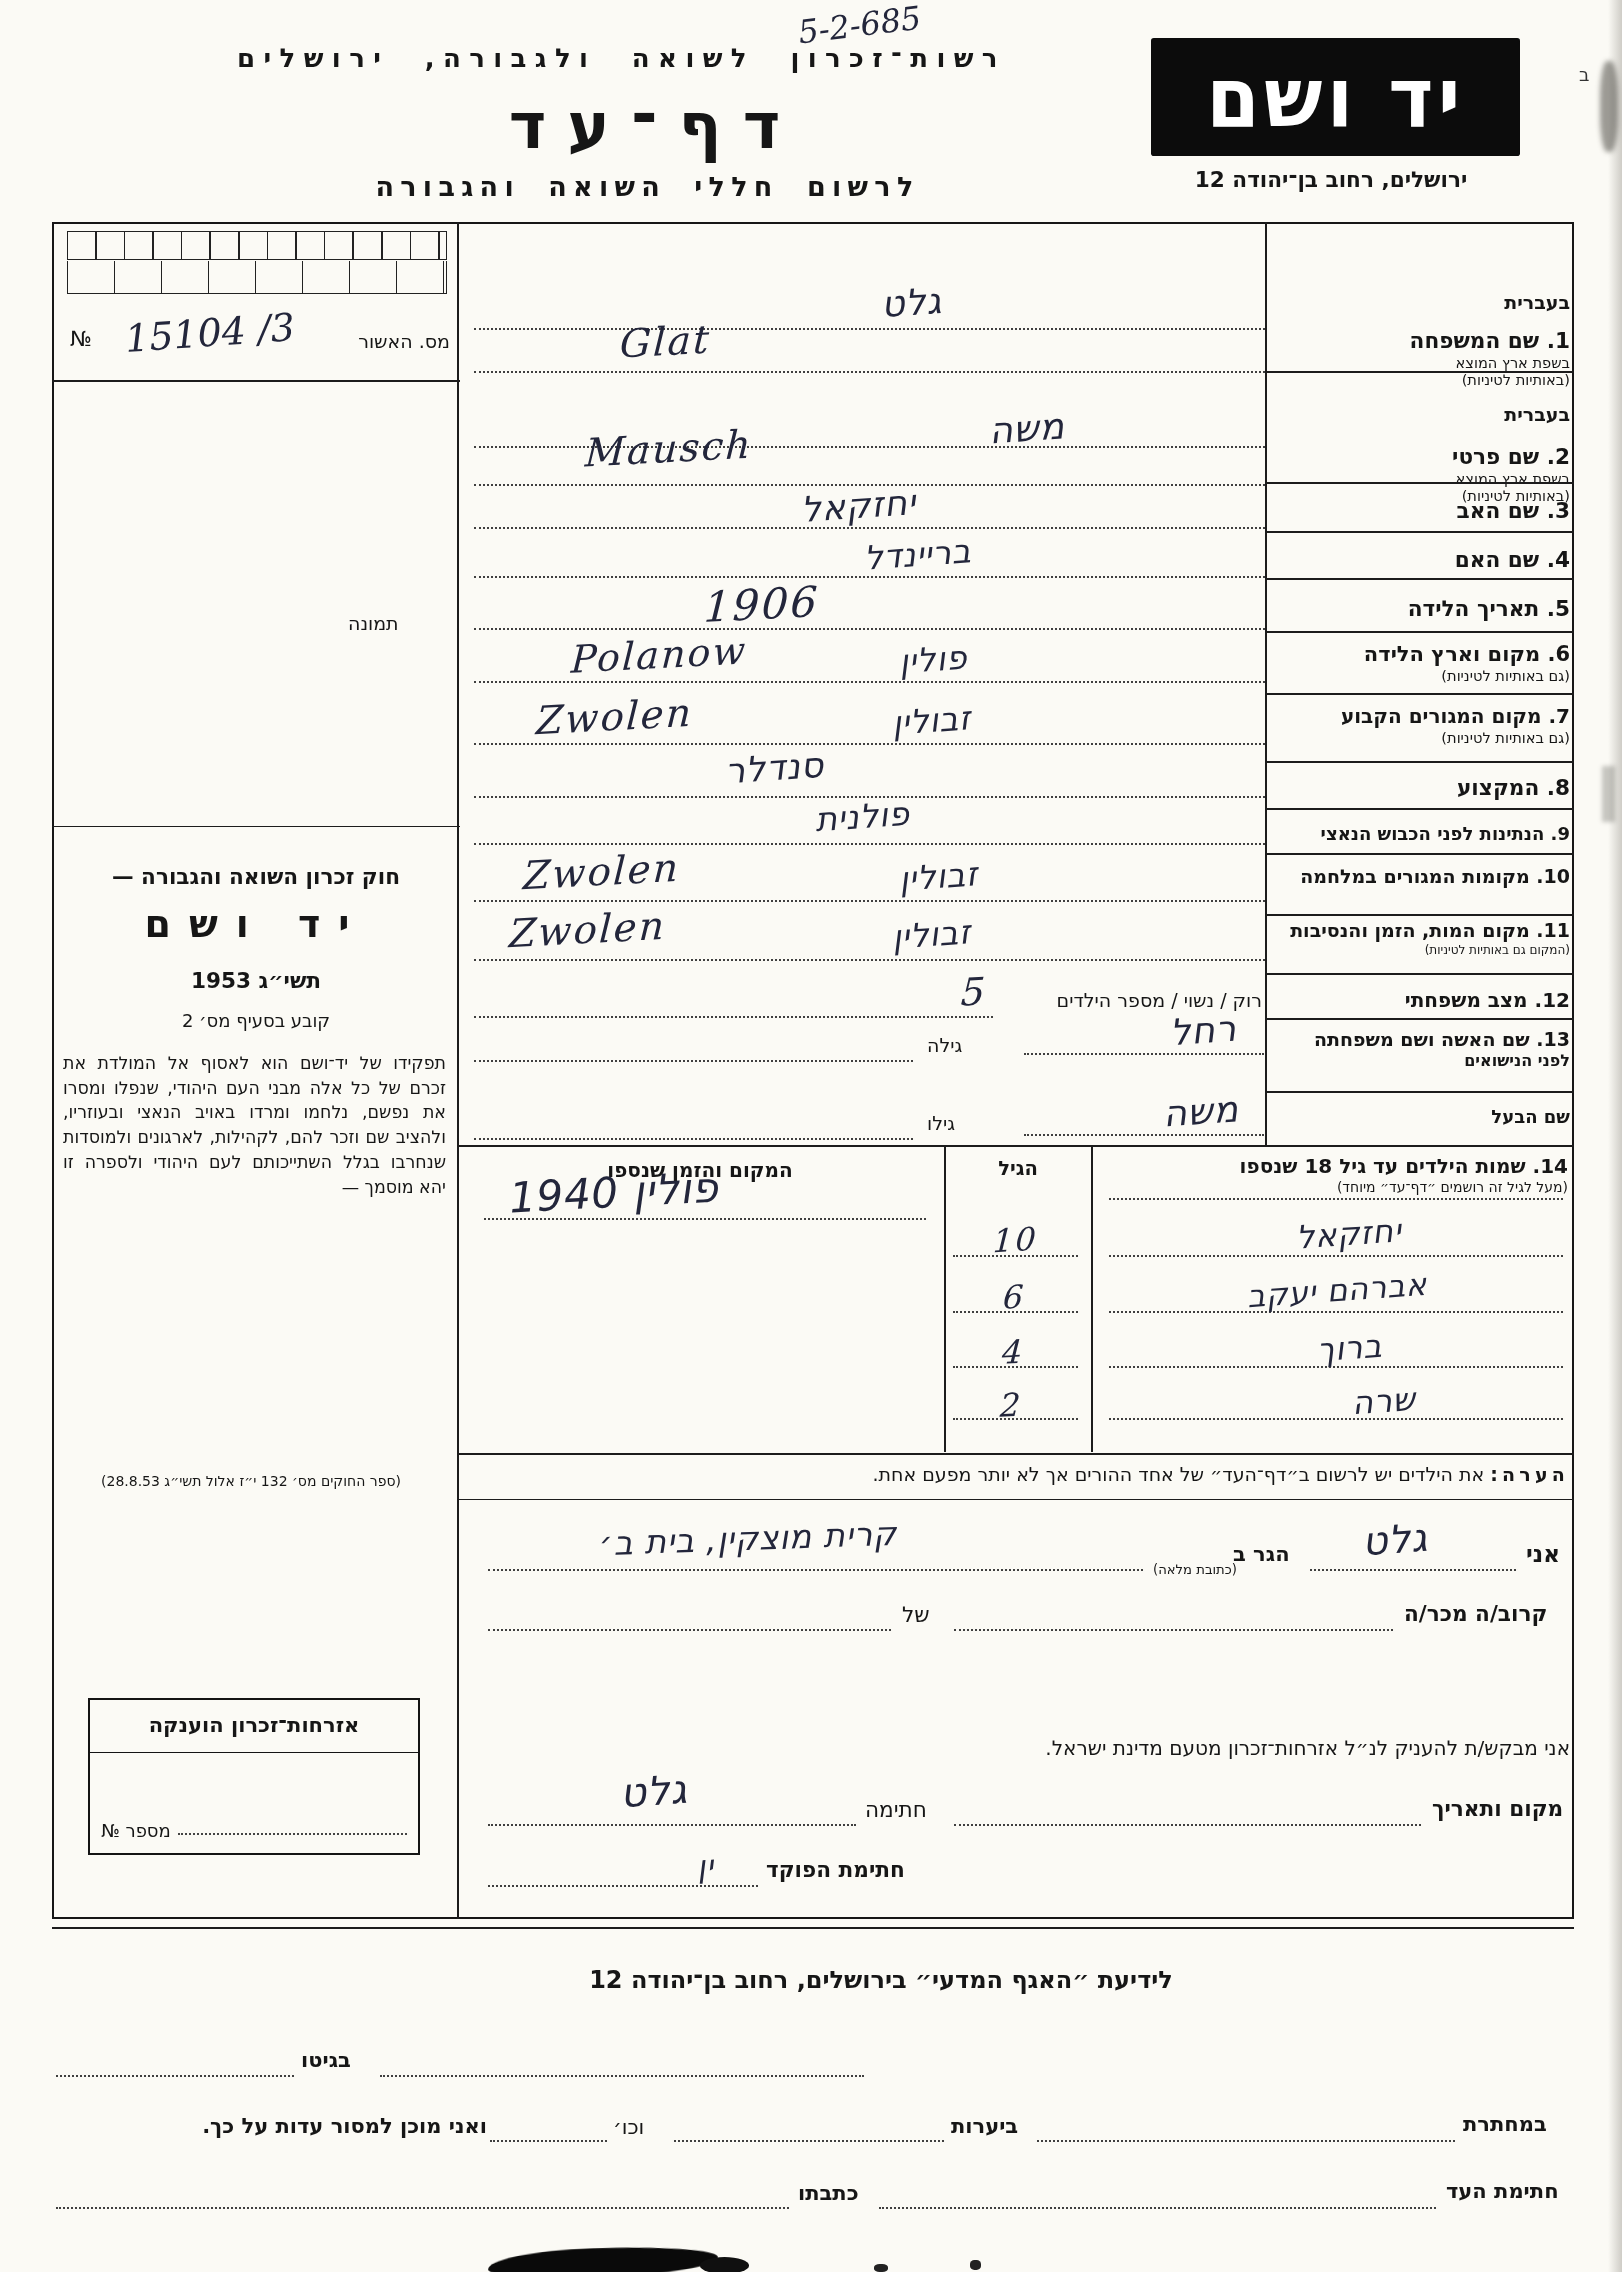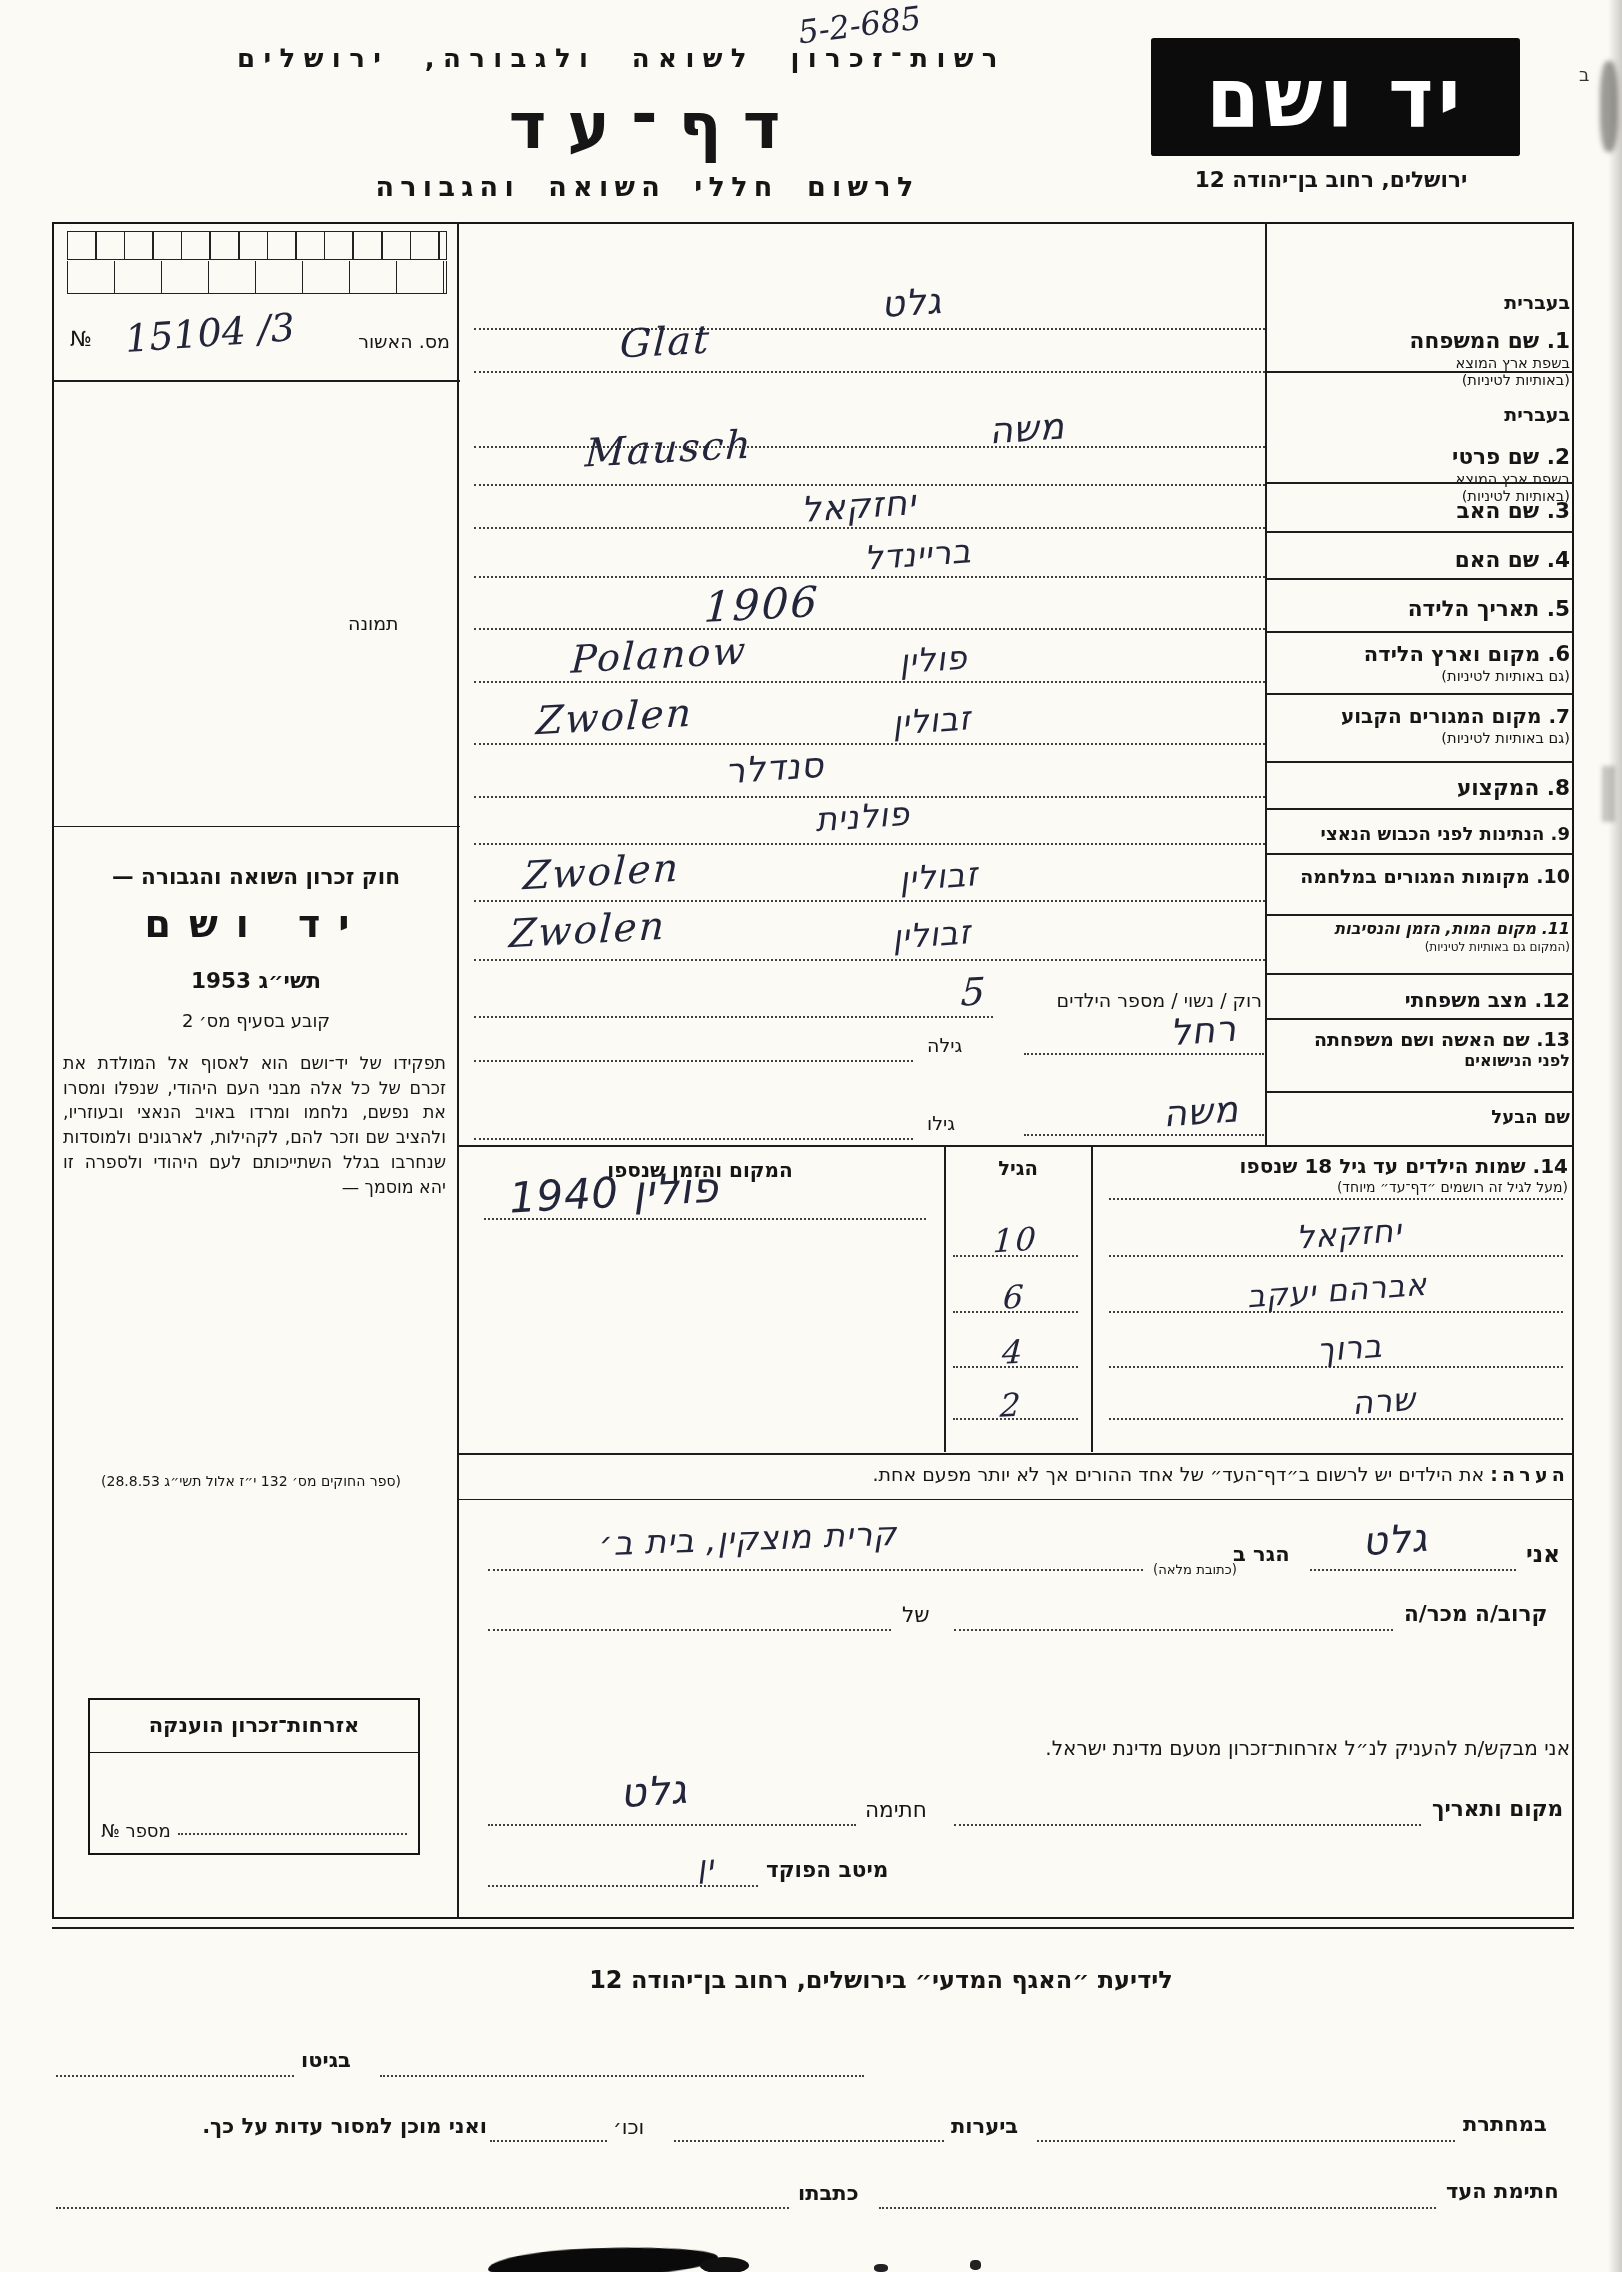--- a/index.html
+++ b/index.html
@@ -119,21 +119,21 @@
   <div class="lrow b" style="top:775px;font-size:21.6px;">8. המקצוע</div>
   <div class="sep" style="top:808px;"></div>
 
   <div class="lrow b" style="top:823px;font-size:18px;">9. הנתינות לפני הכבוש הנאצי</div>
   <div class="sep" style="top:853px;"></div>
 
   <div class="lrow b" style="top:865px;font-size:19px;line-height:1.2;">10. מקומות המגורים במלחמה</div>
   <div class="sep" style="top:914px;"></div>
 
   <div class="lrow" style="top:920px;">
-    <div class="b" style="font-size:16px;line-height:1.15;font-style:italic;">11. מקום המות, הזמן והנסיבות</div>
+    <div class="b" style="font-size:19px;line-height:1.15;">11. מקום המות, הזמן והנסיבות</div>
     <div style="font-size:12px;margin-top:1.4px;">(המקום גם באותיות לטיניות)</div>
   </div>
   <div class="sep" style="top:973px;"></div>
 
   <div class="lrow b" style="top:988px;font-size:20px;">12. מצב משפחתי</div>
   <div class="sep" style="top:1018px;"></div>
 
   <div class="lrow" style="top:1028px;">
     <div class="b" style="font-size:19px;">13. שם האשה ושם משפחתה</div>
     <div style="font-size:16px;margin-top:1.4px;font-weight:bold;">לפני הנישואים</div>
@@ -253,21 +253,21 @@
   <div class="dt" style="left:488px;top:1629px;width:403px;"></div>
 
   <div class="abs rtl rt" style="left:485px;top:1736px;width:1085px;font-size:20px;">אני מבקש/ת להעניק לנ״ל אזרחות־זכרון מטעם מדינת ישראל.</div>
 
   <div class="abs b rtl" style="left:1432px;top:1796px;font-size:21.6px;">מקום ותאריך</div>
   <div class="dt" style="left:954px;top:1824px;width:467px;"></div>
   <div class="abs rtl" style="left:865px;top:1797px;font-size:21.6px;">חתימה</div>
   <div class="dt" style="left:488px;top:1824px;width:368px;"></div>
   <div class="abs hw hw-he" style="left:620px;top:1768px;font-size:40px;">גלט</div>
 
-  <div class="abs b rtl" style="left:766px;top:1857px;font-size:21.6px;">מיטב הפוקד</div>
+  <div class="abs b rtl" style="left:766px;top:1857px;font-size:21.6px;">חתימת הפוקד</div>
   <div class="dt" style="left:488px;top:1885px;width:270px;"></div>
   <div class="abs hw hw-he" style="left:697px;top:1848px;font-size:31px;">ין</div>
 
   <div class="abs b rtl ctr" style="left:463px;top:1966px;width:836px;font-size:24px;white-space:nowrap;">לידיעת ״האגף המדעי״ בירושלים, רחוב בן־יהודה 12</div>
 
   <div class="dt" style="left:380px;top:2075px;width:484px;"></div>
   <div class="abs b rtl" style="left:301px;top:2048px;font-size:21px;">בגיטו</div>
   <div class="dt" style="left:56px;top:2075px;width:238px;"></div>
 
   <div class="abs b rtl" style="left:1463px;top:2112px;font-size:21px;">במחתרת</div>

